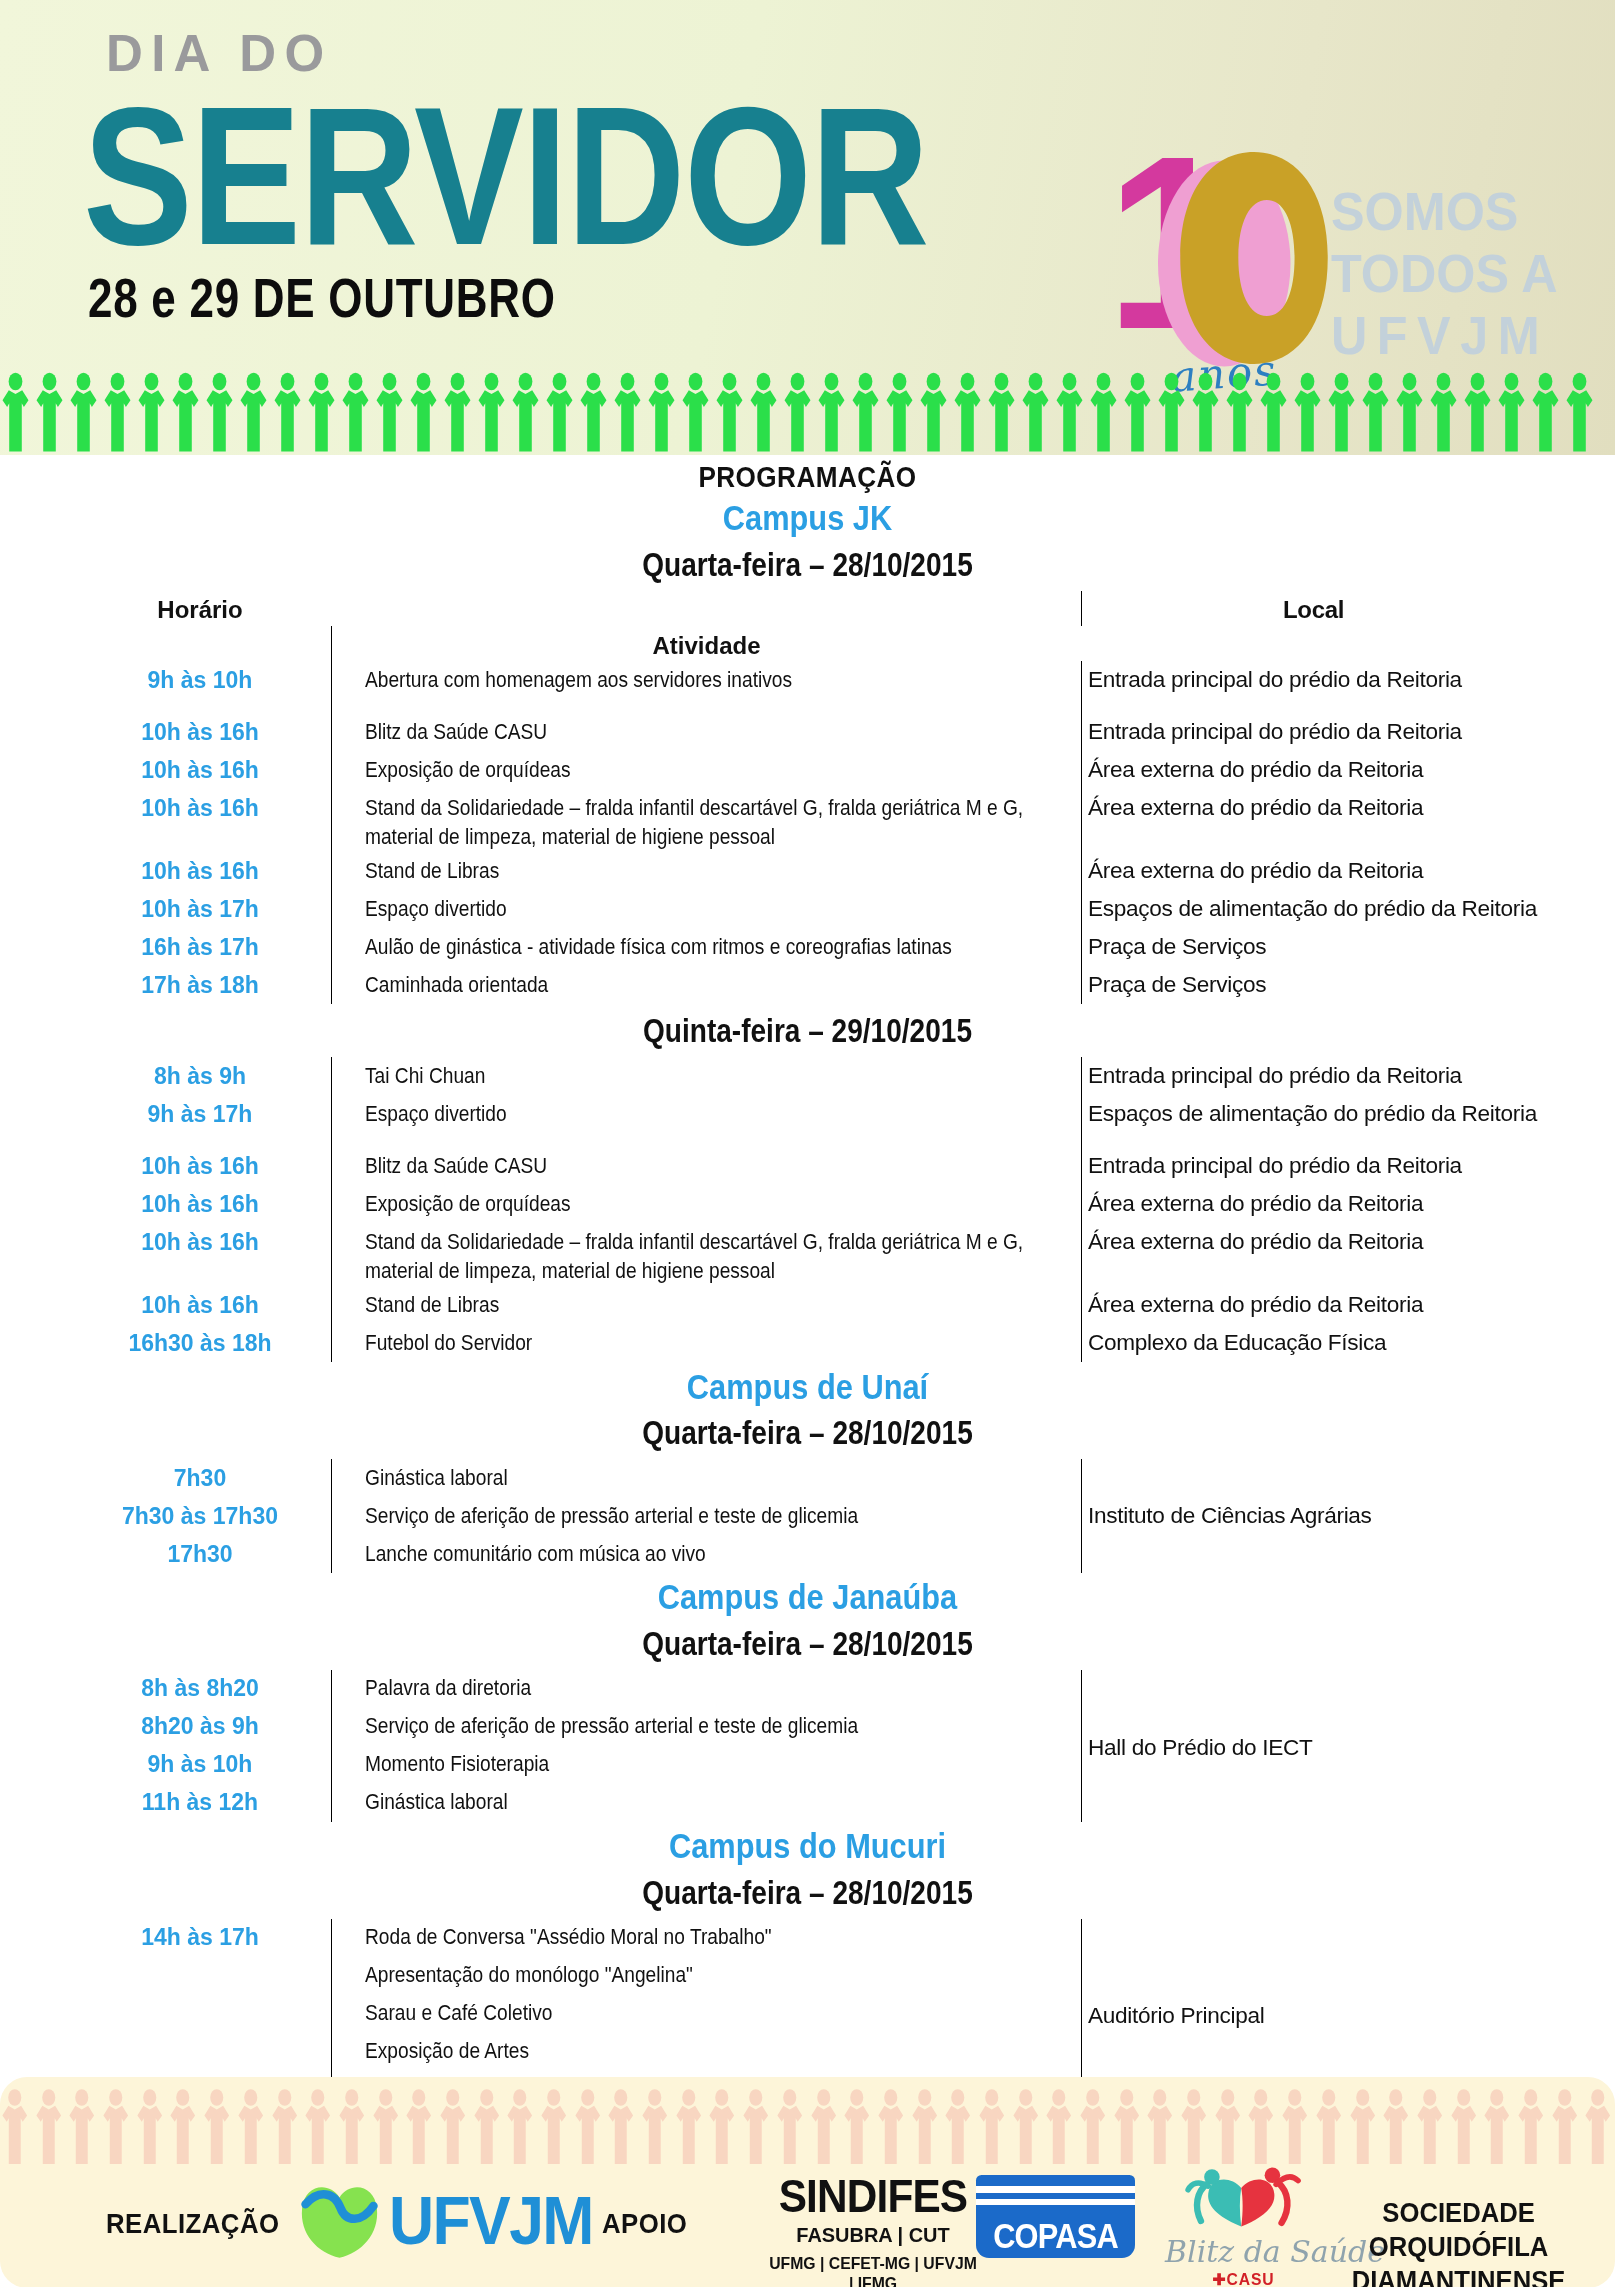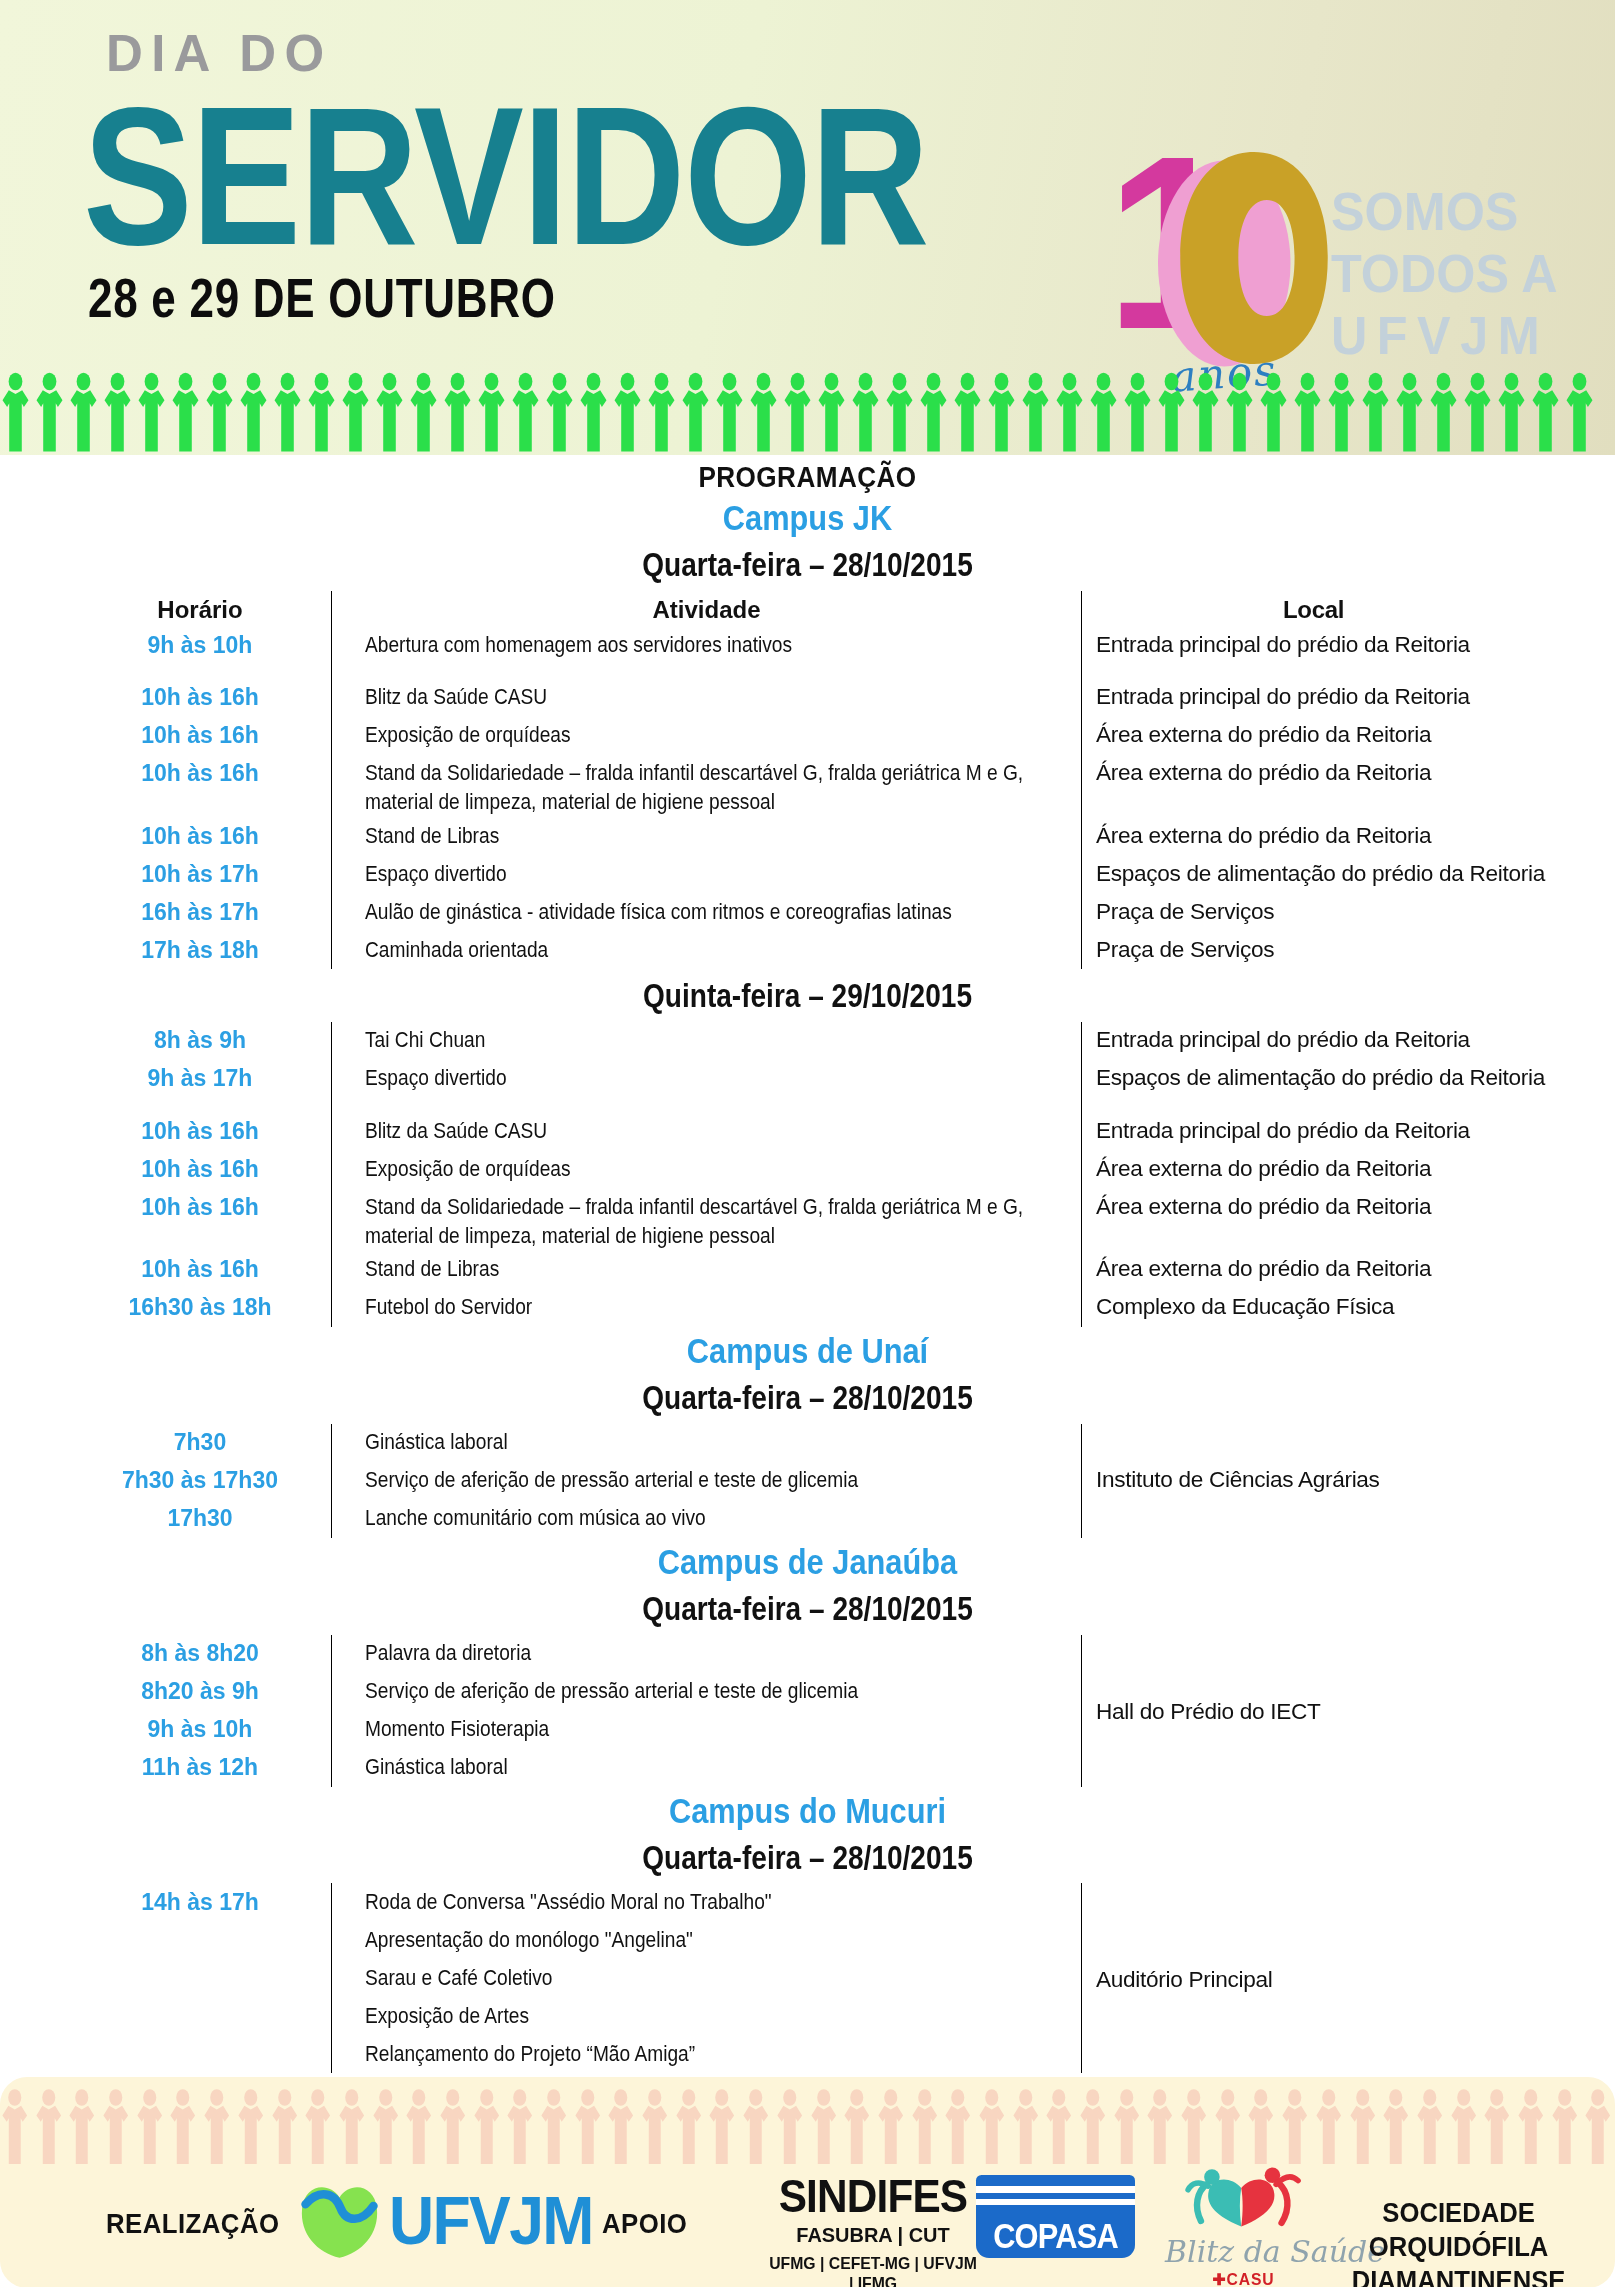--- a/index.html
+++ b/index.html
@@ -50,21 +50,21 @@
       line-height:1.1;transform:scaleX(.88);margin-top:5.5px;}
   .day-title{text-align:center;font-size:33px;font-weight:bold;line-height:1.1;
       transform:scaleX(.85);margin:9.2px 0 7.4px 0;}
   .tbl{display:grid;grid-template-columns:262px 750px 464px;width:1477px;margin-left:69px;}
   .c{min-height:38px;display:flex;align-items:flex-start;font-size:22.6px;line-height:1.28;
      padding-top:4.6px;box-sizing:border-box;}
   .c.time{grid-column:1;justify-content:center;text-align:left;color:var(--blue);
           font-weight:bold;font-size:23px;}
   .c.act{grid-column:2;border-left:1.8px solid #000;padding-left:33px;display:block;}
   .c.act .cond{display:inline-block;width:118%;transform:scaleX(.848);transform-origin:left top;}
-  .c.loc{grid-column:3;border-left:1.8px solid #000;padding-left:14px;letter-spacing:-0.3px;}
+  .c.loc{grid-column:3;border-left:1.8px solid #000;padding-left:6px;letter-spacing:-0.3px;}
   .c.th{font-weight:bold;font-size:24px;justify-content:center!important;text-align:center;
         padding-left:0!important;display:flex!important;min-height:35px;}
   .c.gap{padding-bottom:18.5px;}
   .c.shared{align-items:center;}
 
   
   footer{position:absolute;left:0;top:2077px;width:100%;height:211px;background:var(--footer-bg);border-radius:27px;}
   .realiza,.apoio{position:absolute;font-size:28px;font-weight:bold;letter-spacing:0.5px;
       transform:scaleX(.92);transform-origin:left top;}
   .realiza{left:106px;top:131px;}
@@ -311,22 +311,22 @@
       </div>
   </header>
 
   <main>
     <div class="prog-title">PROGRAMAÇÃO</div>
     <div id="schedule">
         <div class="campus-title">Campus JK</div>
         <div class="day-title">Quarta-feira – 28/10/2015</div>
         <div class="tbl">
           <div class="c th time" style="color:#111">Horário</div>
+          <div class="c th loc">Local</div>
           <div class="c th act">Atividade</div>
-          <div class="c th loc">Local</div>
           <div class="c time gap">9h às 10h</div>
           <div class="c act gap"><span class="cond">Abertura com homenagem aos servidores inativos</span></div>
           <div class="c loc gap">Entrada principal do prédio da Reitoria</div>
           <div class="c time">10h às 16h</div>
           <div class="c act"><span class="cond">Blitz da Saúde CASU</span></div>
           <div class="c loc">Entrada principal do prédio da Reitoria</div>
           <div class="c time">10h às 16h</div>
           <div class="c act"><span class="cond">Exposição de orquídeas</span></div>
           <div class="c loc">Área externa do prédio da Reitoria</div>
           <div class="c time">10h às 16h</div>

